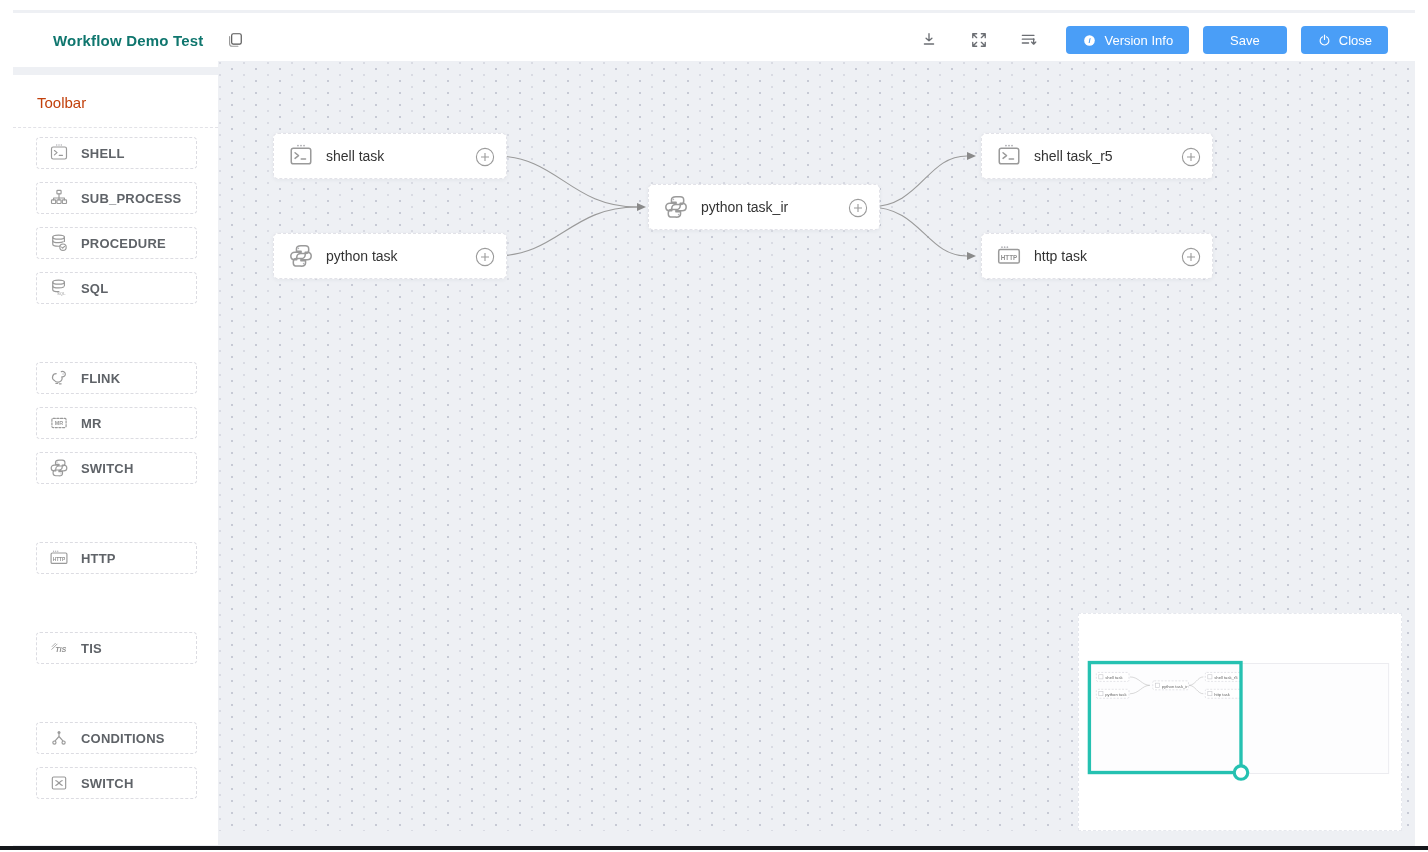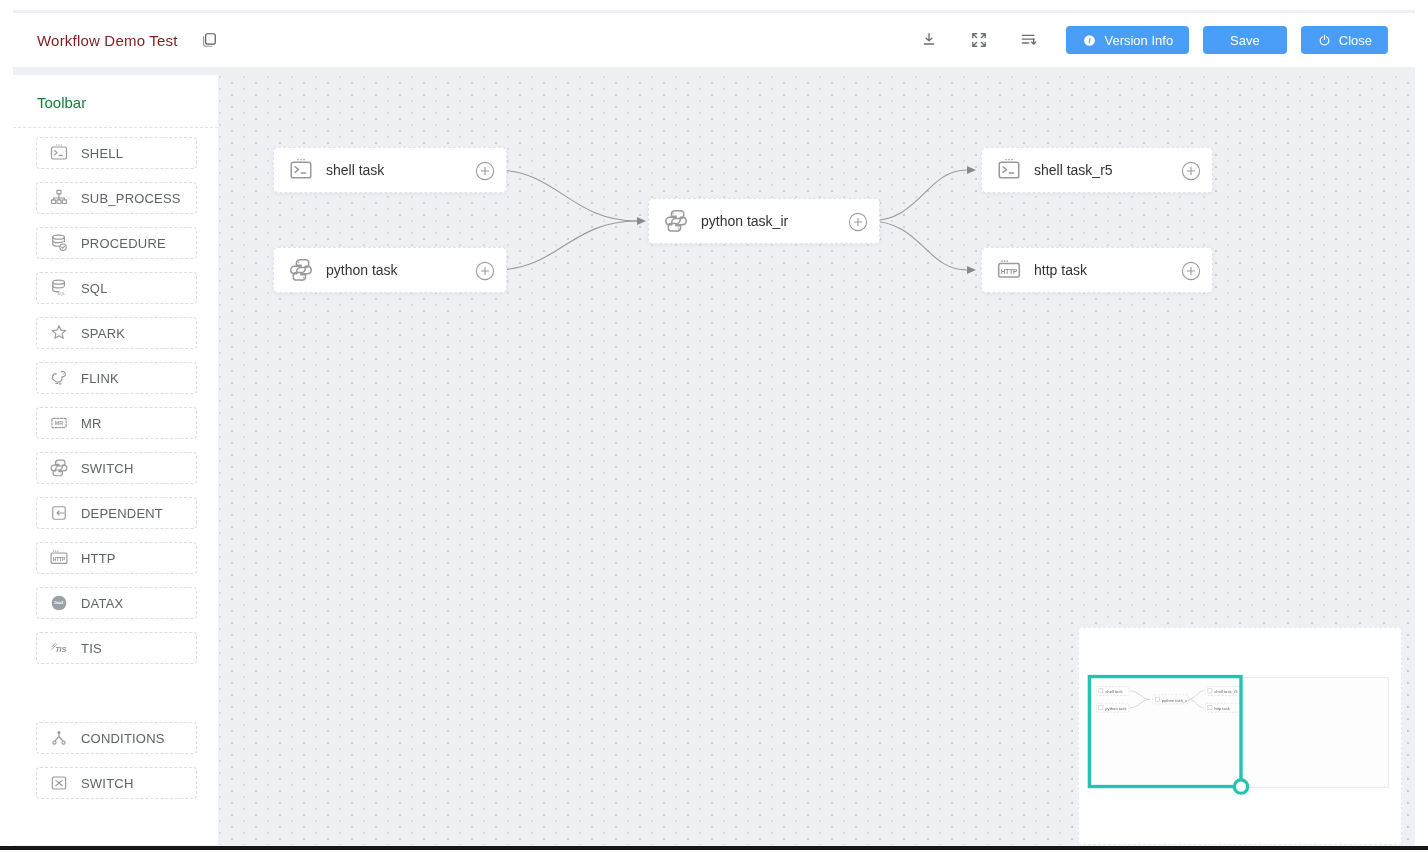--- a/index.html
+++ b/index.html
@@ -3,42 +3,42 @@
 <meta charset="utf-8">
 <style>
   * { margin:0; padding:0; box-sizing:border-box; }
   html,body { width:1428px; height:852px; background:#ffffff; overflow:hidden;
               font-family:"Liberation Sans", sans-serif; }
   .app-bg { position:absolute; left:13px; top:10px; width:1402px; height:838px; background:#eef0f4; }
 
   
   .header { position:absolute; left:13px; top:13px; width:1402px; height:54px; background:#fff;
             display:flex; align-items:center; }
-  .title { font-size:15px; font-weight:normal; color:#7f1d1d; margin-left:24px; letter-spacing:.2px; }
+  .title { font-size:15px; font-weight:bold; color:#0f766e; margin-left:40px; letter-spacing:.2px; }
   .copy-btn { margin-left:18px; width:26px; height:26px; display:flex; align-items:center; justify-content:center; cursor:pointer; }
   .header-right { margin-left:auto; margin-right:27px; display:flex; align-items:center; gap:14px; }
   .hicon { width:26px; height:26px; display:flex; align-items:center; justify-content:center; cursor:pointer; margin-right:10px; }
   .hicon svg, .copy-btn svg { width:20px; height:20px; }
   .btn { height:28px; border:none; border-radius:4px; background:#4A9EF7; color:#fff; font-size:13px;
          font-family:"Liberation Sans", sans-serif; display:flex; align-items:center; justify-content:center;
          gap:7px; padding:0 16px; cursor:pointer; }
   .btn svg { width:15px; height:15px; }
 
   
   .sidebar { position:absolute; left:13px; top:75px; width:205px; height:770px; background:#fff; }
-  .toolbar-heading { position:absolute; left:24px; top:19px; font-size:15px; color:#15803d; }
+  .toolbar-heading { position:absolute; left:24px; top:19px; font-size:15px; color:#c2410c; }
   .toolbar-divider { position:absolute; left:0; top:52px; width:205px; border-top:1px dashed #e2e2e7; }
   .titem { position:absolute; left:23px; width:161px; height:32px; border:1px dashed #dcdce2; border-radius:4px;
            background:#fff; display:flex; align-items:center; cursor:grab; }
   .titem .ticon { width:22px; height:22px; margin-left:11px; display:flex; align-items:center; justify-content:center; }
   .titem .ticon svg { width:20px; height:20px; }
-  .titem .tlabel { margin-left:11px; font-size:13px; color:#5f6368; letter-spacing:.2px; }
-
-  
-  .canvas { position:absolute; left:218px; top:75px; width:1197px; height:770px;
+  .titem .tlabel { margin-left:11px; font-size:13px; color:#5f6368; letter-spacing:.2px;font-weight:bold; }
+
+  
+  .canvas { position:absolute; left:218px; top:61px; width:1197px; height:770px;
             background-color:#eef0f4;
             background-image: radial-gradient(circle, #c7cad5 1.1px, transparent 1.4px),
                               radial-gradient(circle, #d9dbe3 1.1px, transparent 1.4px);
             background-size:24px 12px, 24px 12px;
             background-position:2px 2px, 14px 8px; }
   .edges { position:absolute; left:0; top:0; width:1197px; height:770px; pointer-events:none; }
 
   .node { position:absolute; width:234px; height:46px; background:#fff; border:1px dashed #e2e2e8;
           border-radius:5px; box-shadow:0 1px 4px rgba(40,50,70,.06); display:flex; align-items:center; cursor:move; }
   .node .nicon { width:28px; height:28px; margin-left:13px; display:flex; align-items:center; justify-content:center; }
@@ -165,28 +165,20 @@
       <ellipse class="s" cx="11.5" cy="5" rx="7" ry="2.4"></ellipse>
       <path class="s" d="M4.5 5v8.5c0 1.3 3.1 2.4 7 2.4.6 0 1.2 0 1.8-.1M18.5 5v5.2"></path>
       <path class="s" d="M4.5 9.2c0 1.3 3.1 2.4 7 2.4 2.3 0 4.3-.4 5.6-1"></path>
       <circle class="s" cx="16.8" cy="17" r="3.8"></circle>
       <path class="s" d="M15.2 17l1.2 1.2 2.2-2.2"></path>
         </svg>
       </span>
     <span class="tlabel">PROCEDURE</span>
   </div>
 
-  <div class="titem" style="top:242px">
-    <span class="ticon">
-        <svg viewBox="0 0 24 24">
-      <path class="s" d="M12 3.2l2.3 5.3 5.8.5-4.4 3.8 1.3 5.6-5-3-5 3 1.3-5.6-4.4-3.8 5.8-.5z"></path>
-        </svg>
-      </span>
-    <span class="tlabel">SPARK</span>
-  </div>
 
   <div class="titem" style="top:287px">
     <span class="ticon">
         <svg viewBox="0 0 24 24">
       <path class="s" d="M14.8 4.4c2.6-1 5 .7 4.8 3.1-.1 2.1-2 3.4-4.3 3 .9 2.4 0 4.8-2.4 5.9-2.3 1-5 .4-6.4-1.4"></path>
       <path class="s" d="M6.5 15c-1.8-.9-2.7-2.8-2.2-4.8.5-2 2.2-3.4 4.3-3.4"></path>
       <path class="s" d="M8.2 18.6h2.2M12.4 19h2.2"></path>
       <circle class="sd" cx="16.9" cy="7.2" r=".8"></circle>
         </svg>
       </span>
@@ -208,52 +200,34 @@
         <svg viewBox="0 0 24 24">
       <path class="s" d="M12 2.6c-2.7 0-4.2 1.1-4.2 2.9v2.1h4.3v.9H6.3C4.2 8.5 2.6 10 2.6 12s1.6 3.5 3.7 3.5h1.8v-2.3c0-2 1.6-3.6 3.6-3.6h4.6c1.6 0 2.8-1.3 2.8-2.9V5.5c0-1.7-1.4-2.9-3.2-2.9H12z"></path>
       <path class="s" d="M12 21.4c2.7 0 4.2-1.1 4.2-2.9v-2.1h-4.3v-.9h5.8c2.1 0 3.7-1.5 3.7-3.5s-1.6-3.5-3.7-3.5h-1.8v2.3c0 2-1.6 3.6-3.6 3.6H7.7c-1.6 0-2.8 1.3-2.8 2.9v1.1c0 1.7 1.4 2.9 3.2 2.9H12z"></path>
       <circle class="sd" cx="9.6" cy="5" r=".75"></circle>
           <circle class="sd" cx="14.4" cy="19" r=".75"></circle>
         </svg>
       </span>
     <span class="tlabel">SWITCH</span>
   </div>
 
-  <div class="titem" style="top:422px">
-    <span class="ticon">
-        <svg viewBox="0 0 24 24">
-      <rect class="s" x="4.5" y="4.5" width="15" height="15" rx="2"></rect>
-      <path class="s" d="M18 12H9.8M12.2 9.5L9.7 12l2.5 2.5"></path>
-        </svg>
-      </span>
-    <span class="tlabel">DEPENDENT</span>
-  </div>
 
   <div class="titem" style="top:467px">
     <span class="ticon">
         <svg viewBox="0 0 24 24">
       <circle class="sd" cx="5.5" cy="3.9" r=".8"></circle>
           <circle class="sd" cx="8" cy="3.9" r=".8"></circle>
           <circle class="sd" cx="10.5" cy="3.9" r=".8"></circle>
       <rect class="s" x="2.5" y="6" width="19" height="12.5" rx="1.5"></rect>
       <text x="12" y="15.9" font-size="5.8" font-weight="bold" text-anchor="middle" fill="#8f8f8f">HTTP</text>
         </svg>
       </span>
     <span class="tlabel">HTTP</span>
   </div>
 
-  <div class="titem" style="top:512px">
-    <span class="ticon">
-        <svg viewBox="0 0 24 24">
-      <circle cx="12" cy="12" r="8.8" fill="#9aa1a8"></circle>
-      <text x="12" y="13.6" font-size="3.8" font-weight="bold" text-anchor="middle" fill="#ffffff">DataX</text>
-        </svg>
-      </span>
-    <span class="tlabel">DATAX</span>
-  </div>
 
   <div class="titem" style="top:557px">
     <span class="ticon">
         <svg viewBox="0 0 24 24">
       <path d="M3.5 10.5l4.5-4.5M3 14l7-7" stroke="#9a9a9a" stroke-width="1" fill="none"></path>
       <text x="7.5" y="16.5" font-size="8.5" font-weight="bold" font-style="italic" fill="#8f8f8f">TIS</text>
         </svg>
       </span>
     <span class="tlabel">TIS</span>
   </div>

